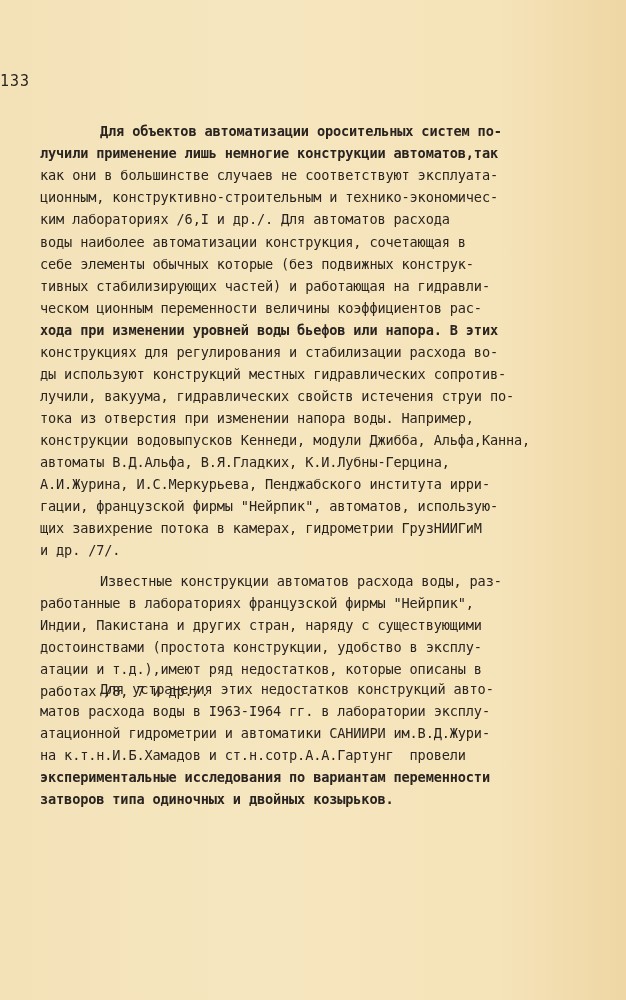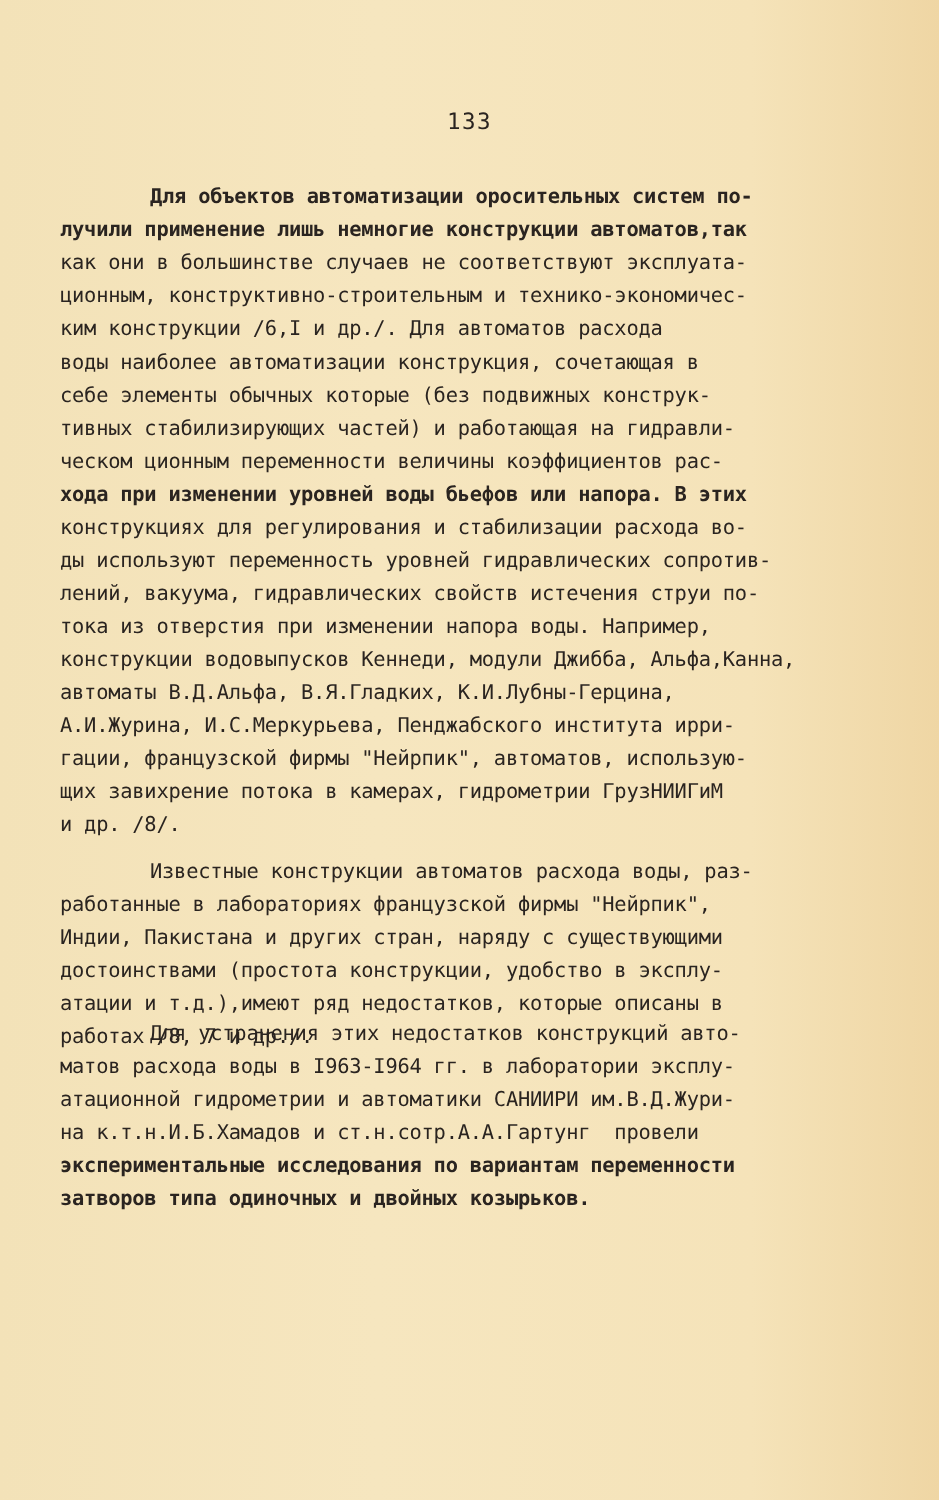--- a/index.html
+++ b/index.html
@@ -5,54 +5,54 @@
   html, body { margin:0; padding:0; }
   body {
     width:626px; height:1000px; overflow:hidden;
     background: linear-gradient(90deg, #f3e2b8 0%, #f6e6bf 40%, #f5e3b9 80%, #efd6a4 100%);
     font-family: "DejaVu Sans Mono", "Liberation Mono", monospace;
     color:#2a2420;
     position:relative;
   }
   .page-number {
     position:absolute; left:0; width:626px; top:72px;
-    text-align:center; font-size:15px; letter-spacing:1px;
+    text-align:left; font-size:15px; letter-spacing:1px;
   }
   .line {
     position:absolute; left:40px; white-space:pre;
     font-size:13.6px; line-height:22px; letter-spacing:-0.15px;
   }
   .bold { font-weight:bold; }
 </style>
 </head>
 <body>
 
 <div class="page-number">133</div>
 
 <div>
   <div class="line bold" style="top:120px;left:100px">Для объектов автоматизации оросительных систем по-</div>
   <div class="line bold" style="top:142px">лучили применение лишь немногие конструкции автоматов,так</div>
   <div class="line" style="top:164px">как они в большинстве случаев не соответствуют эксплуата-</div>
   <div class="line" style="top:186px">ционным, конструктивно-строительным и технико-экономичес-</div>
-  <div class="line" style="top:208px">ким конструкции /6,I и др./. Для автоматов расхода</div>
+  <div class="line" style="top:208px">ким лабораториях /6,I и др./. Для автоматов расхода</div>
   <div class="line" style="top:231px">воды наиболее автоматизации конструкция, сочетающая в</div>
   <div class="line" style="top:253px">себе элементы обычных которые (без подвижных конструк-</div>
   <div class="line" style="top:275px">тивных стабилизирующих частей) и работающая на гидравли-</div>
   <div class="line" style="top:297px">ческом ционным переменности величины коэффициентов рас-</div>
   <div class="line bold" style="top:319px">хода при изменении уровней воды бьефов или напора. В этих</div>
   <div class="line" style="top:341px">конструкциях для регулирования и стабилизации расхода во-</div>
-  <div class="line" style="top:363px">ды используют переменность уровней гидравлических сопротив-</div>
-  <div class="line" style="top:385px">лений, вакуума, гидравлических свойств истечения струи по-</div>
+  <div class="line" style="top:363px">ды используют конструкций местных гидравлических сопротив-</div>
+  <div class="line" style="top:385px">лучили, вакуума, гидравлических свойств истечения струи по-</div>
   <div class="line" style="top:407px">тока из отверстия при изменении напора воды. Например,</div>
   <div class="line" style="top:429px">конструкции водовыпусков Кеннеди, модули Джибба, Альфа,Канна,</div>
   <div class="line" style="top:451px">автоматы В.Д.Альфа, В.Я.Гладких, К.И.Лубны-Герцина,</div>
   <div class="line" style="top:473px">А.И.Журина, И.С.Меркурьева, Пенджабского института ирри-</div>
   <div class="line" style="top:495px">гации, французской фирмы "Нейрпик", автоматов, использую-</div>
   <div class="line" style="top:517px">щих завихрение потока в камерах, гидрометрии ГрузНИИГиМ</div>
-  <div class="line" style="top:539px">и др. /8/.</div>
+  <div class="line" style="top:539px">и др. /7/.</div>
 </div>
 
 <div>
   <div class="line" style="top:570px;left:100px">Известные конструкции автоматов расхода воды, раз-</div>
   <div class="line" style="top:592px">работанные в лабораториях французской фирмы "Нейрпик",</div>
   <div class="line" style="top:614px">Индии, Пакистана и других стран, наряду с существующими</div>
   <div class="line" style="top:636px">достоинствами (простота конструкции, удобство в эксплу-</div>
   <div class="line" style="top:658px">атации и т.д.),имеют ряд недостатков, которые описаны в</div>
   <div class="line" style="top:680px">работах /8, 7 и др./.</div>
 </div>

